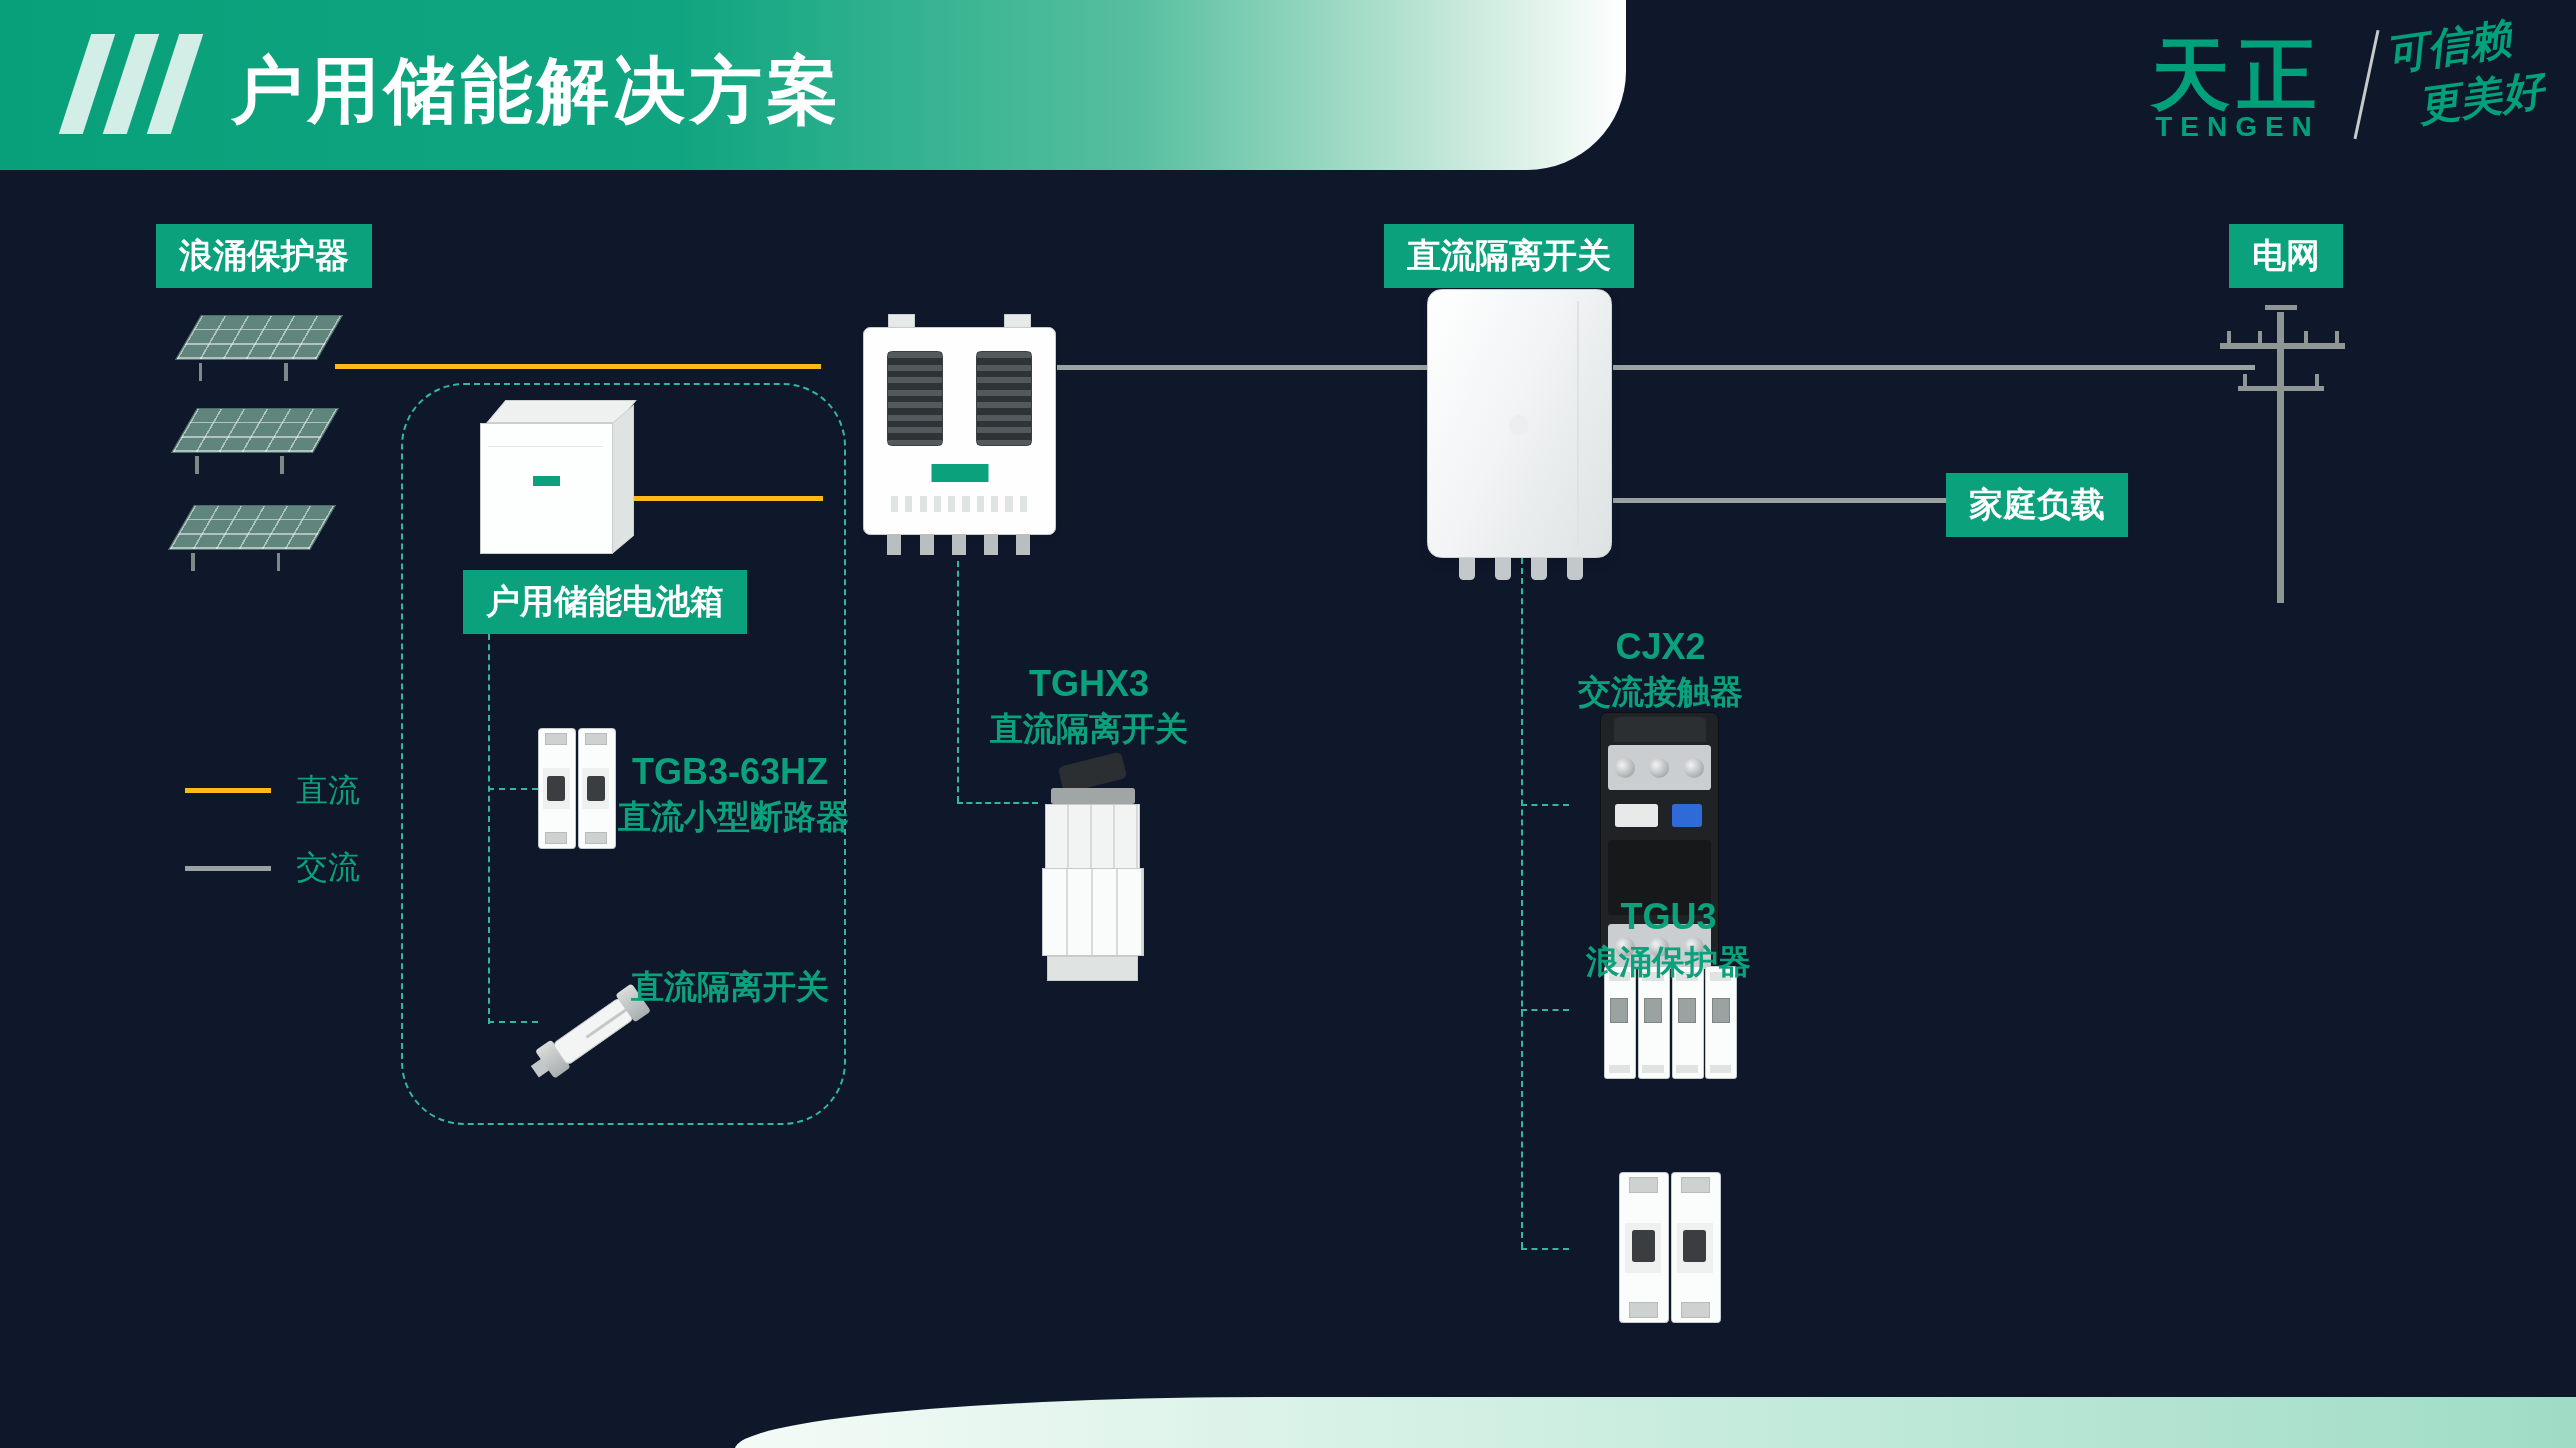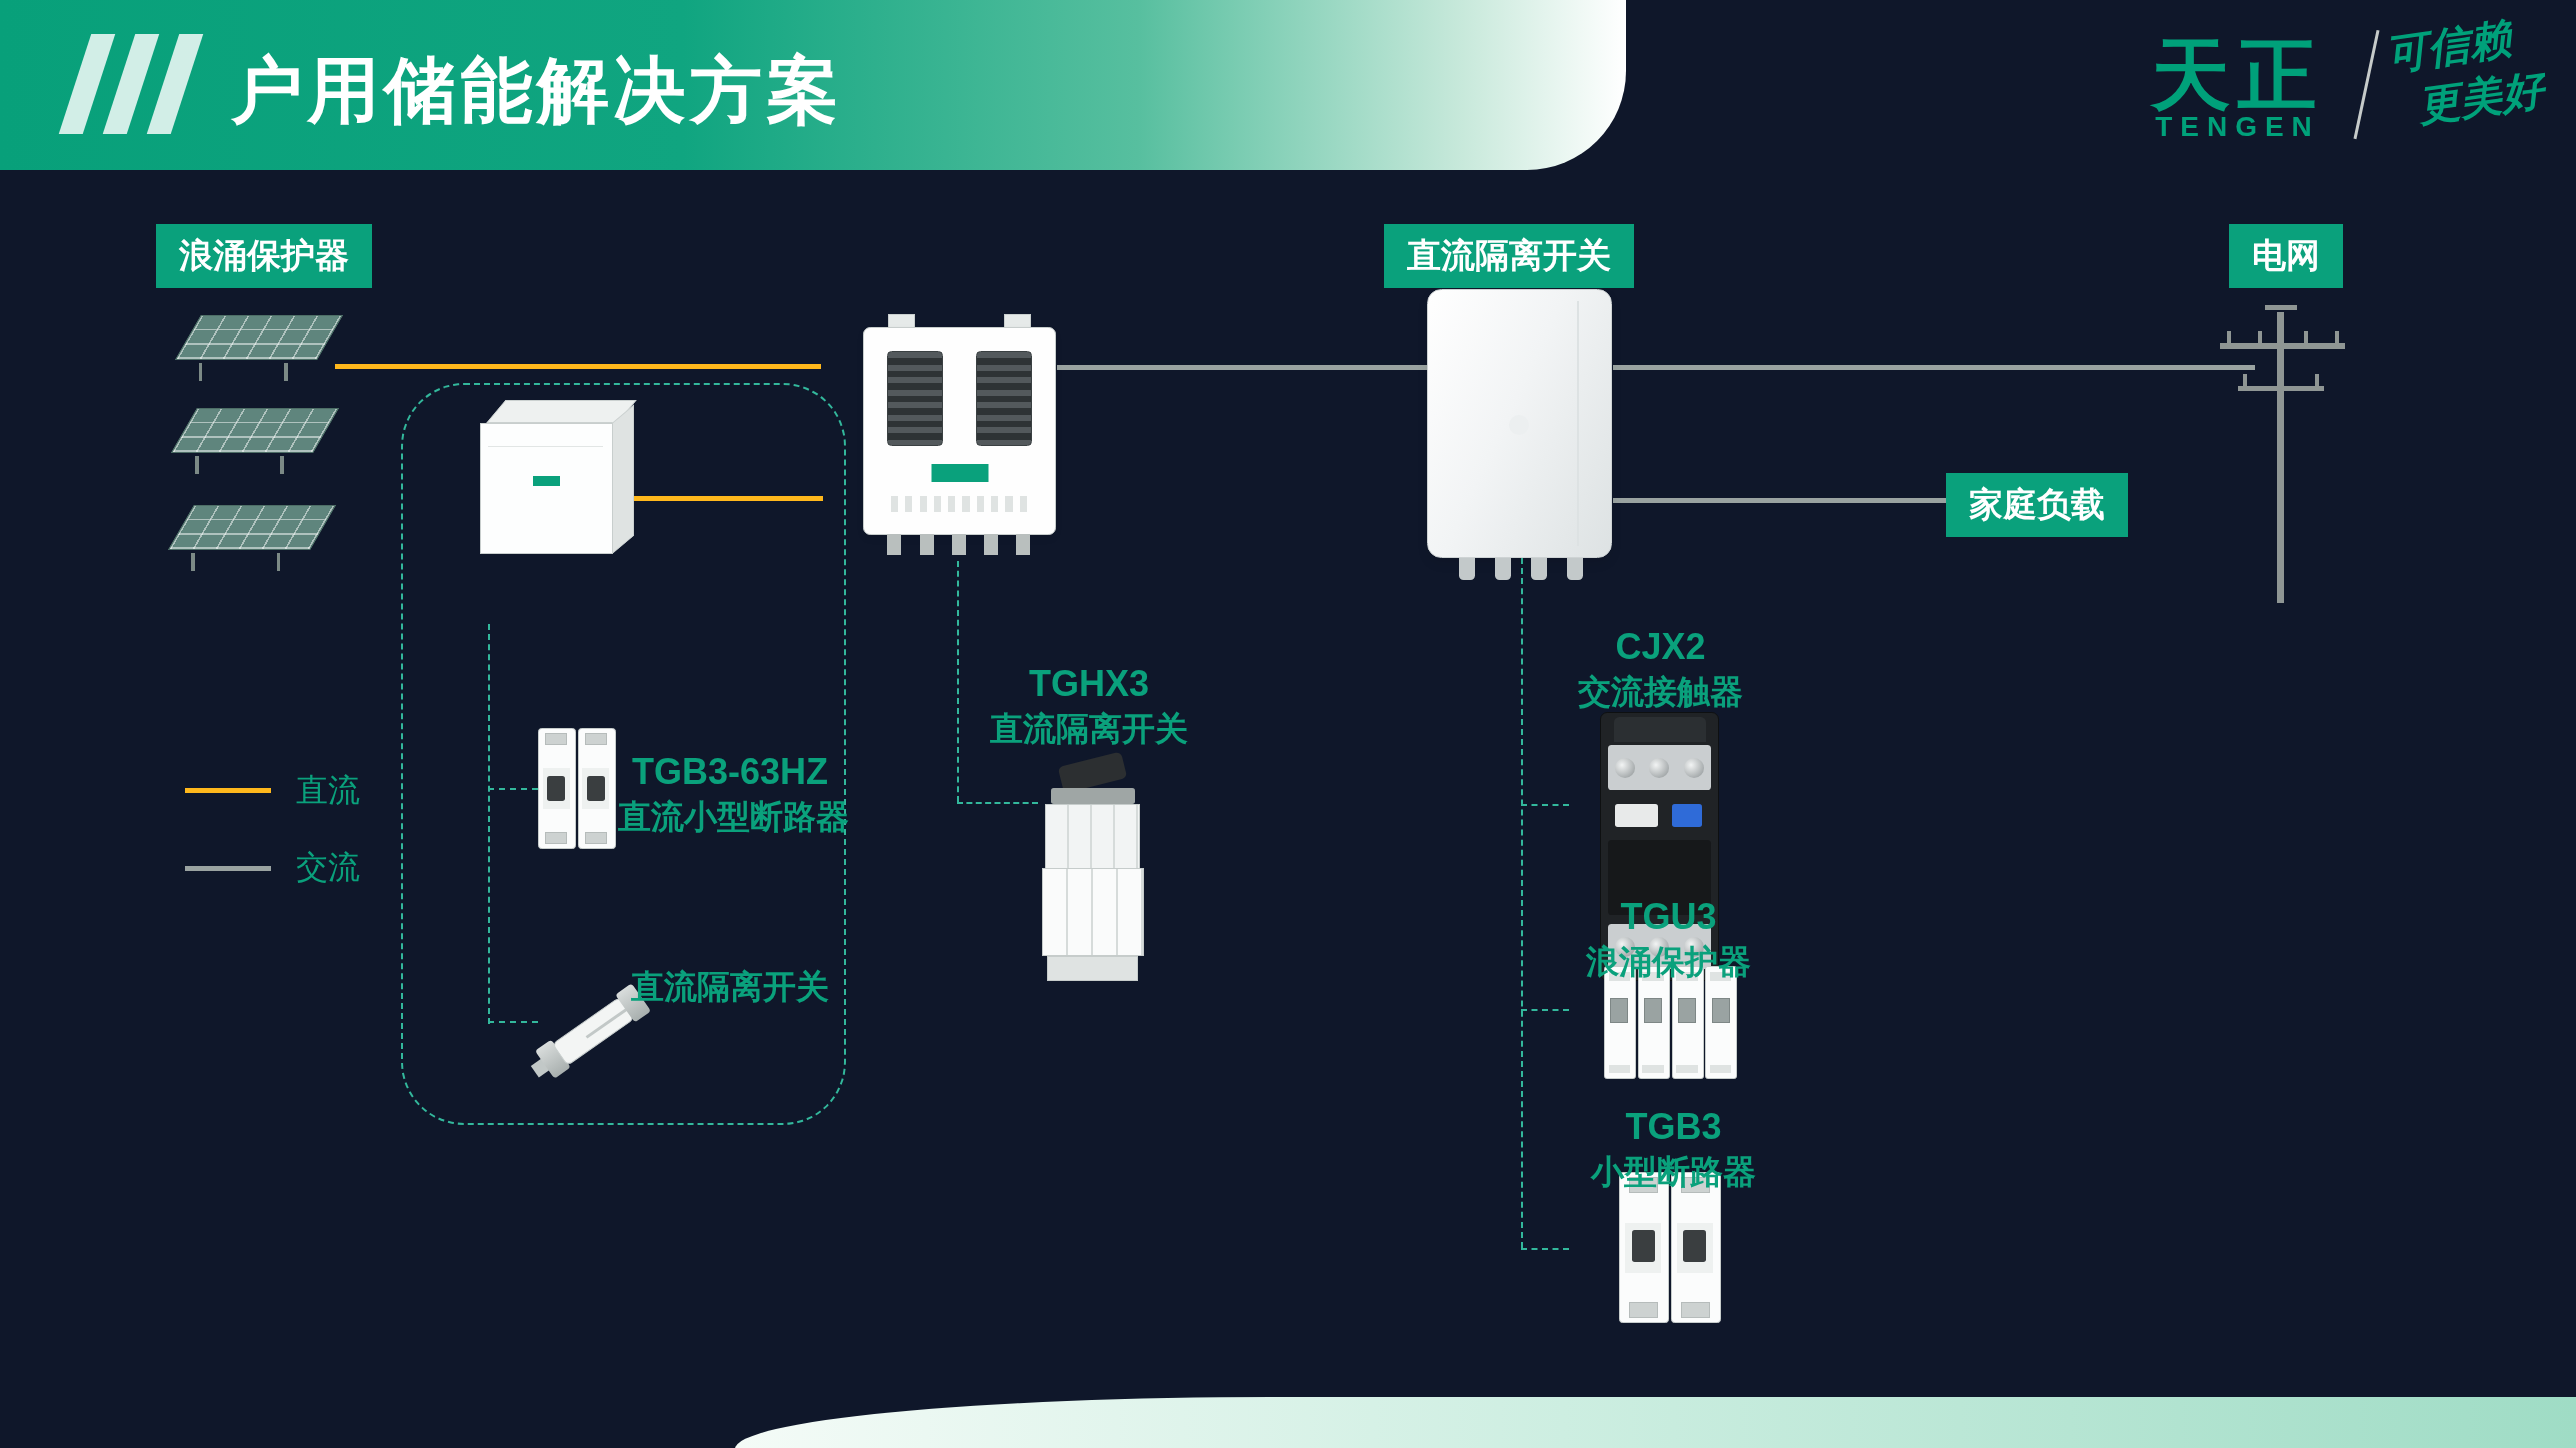--- a/index.html
+++ b/index.html
@@ -177,20 +177,21 @@
 
   <div class="dash-v" style="left:1521px;top:558px;height:690px"></div>
   <div class="dash-h" style="left:1521px;top:804px;width:48px"></div>
   <div class="dash-h" style="left:1521px;top:1009px;width:48px"></div>
   <div class="dash-h" style="left:1521px;top:1248px;width:48px"></div>
 
   <div class="tag" style="left:156px;top:224px">浪涌保护器</div>
   <div class="tag" style="left:1384px;top:224px">直流隔离开关</div>
   <div class="tag" style="left:2229px;top:224px">电网</div>
   <div class="tag" style="left:1946px;top:473px">家庭负载</div>
+  <div class="tag" style="left:463px;top:570px">户用储能电池箱</div>
 
   <div class="line dc" style="left:185px;top:788px;width:86px"></div>
   <div class="legend-label" style="left:296px;top:769px">直流</div>
   <div class="line ac" style="left:185px;top:866px;width:86px"></div>
   <div class="legend-label" style="left:296px;top:846px">交流</div>
 
   <div class="pv">
     <div class="pv-unit" style="left:0;top:0">
       <div class="pv-face"></div>
       <div class="pv-leg" style="left:30.5px"></div>
@@ -271,24 +272,20 @@
     <span class="desc">直流隔离开关</span>
   </div>
   <div class="comp-label" style="left:1564px;top:624px;width:193px">
     <span class="model">CJX2</span>
     <span class="desc">交流接触器</span>
   </div>
   <div class="comp-label" style="left:1572px;top:894px;width:193px">
     <span class="model">TGU3</span>
     <span class="desc">浪涌保护器</span>
   </div>
-  <div class="comp-label" style="left:1577px;top:1104px;width:193px">
-    <span class="model">TGB3</span>
-    <span class="desc">小型断路器</span>
-  </div>
 
   <div class="breaker" style="left:538px;top:728px">
     <div class="brk-pole">
       <div class="brk-term t"></div>
       <div class="brk-face"></div>
       <div class="brk-handle"></div>
       <div class="brk-term b"></div>
     </div>
     <div class="brk-pole">
       <div class="brk-term t"></div>

